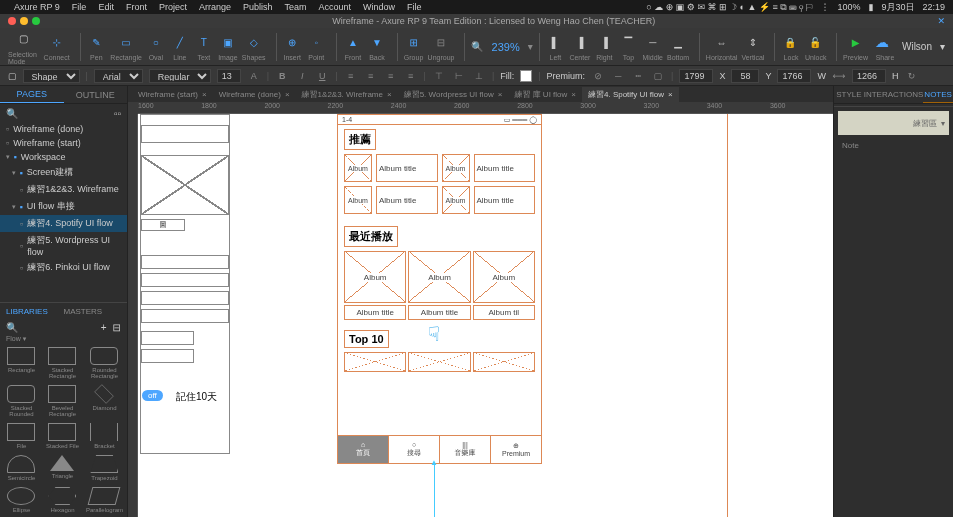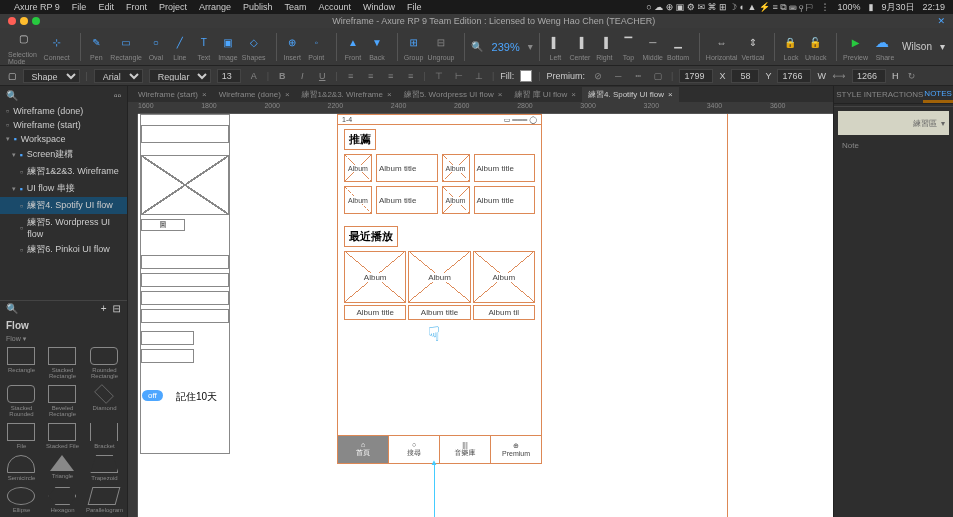--- a/index.html
+++ b/index.html
@@ -80,21 +80,21 @@
 .ab-nav{position:absolute;bottom:0;left:0;right:0;height:28px;display:flex;border-top:1px solid #d85}
 .ab-nav-item{flex:1;border-right:1px solid #d85;display:flex;flex-direction:column;align-items:center;justify-content:center;font-size:7px;color:#444}
 .ab-nav-item.active{background:#888;color:#fff}
 .ab-nav-item:last-child{border-right:none}
 .off-btn{position:absolute;left:4px;top:276px;background:#4da6ff;color:#fff;border-radius:8px;padding:1px 6px;font-size:8px}
 .off-lbl{position:absolute;left:38px;top:276px;font-size:10px;color:#000}
 .guide{position:absolute;top:0;bottom:0;width:1px;background:#d85}
 .rightpanel{width:120px;background:#2e2e2e;border-left:1px solid #222}
 .rtabs{display:flex;height:18px;font-size:8px;border-bottom:1px solid #222}
 .rtab{flex:1;display:flex;align-items:center;justify-content:center;color:#888}
-.rtab.active{color:#4da6ff;border-bottom:3px solid #a16207}
+.rtab.active{color:#4da6ff;border-bottom:1px solid #a16207}
 .rname{padding:4px 6px;font-size:9px;color:#666;font-style:italic}
 .rdivider{height:1px;background:#444;margin:2px 0}
 .note-area{margin:4px;background:#d4d4c4;height:20px;display:flex;align-items:center;justify-content:flex-end;padding:12px 4px;font-size:8px;color:#666}
 .note-field{margin:4px;height:14px;font-size:8px;color:#888;padding:2px 4px}
 .arrow-down{position:absolute;left:296px;top:350px;width:1px;height:70px;background:#4cf}
 .arrow-down::after{content:"▲";position:absolute;top:-6px;left:-4px;color:#4cf;font-size:8px}
 </style>
 </head>
 <body>
 
@@ -300,20 +300,24 @@
   <input style="width: 34px;" value="1766">
   <span>W</span>
   <span class="prop-icon">⟷</span>
   <input style="width: 34px;" value="1266">
   <span>H</span>
   <span class="prop-icon">↻</span>
 </div>
 
 <div class="main">
   <div class="leftpanel">
+    <div class="panel-tabs">
+      <div class="panel-tab active">PAGES</div>
+      <div class="panel-tab">OUTLINE</div>
+    </div>
     <div class="panel-search">
       <span>🔍</span>
       <input style="">
       <span style="margin-left:auto">▫</span>
       <span>▫</span>
     </div>
     <div class="panel-content">
       <div class="tree-item">
           <span class="page">▫</span>
           <span>Wireframe (done)</span>
@@ -348,26 +352,29 @@
       <div class="tree-item l2">
           <span class="page">▫</span>
           <span>練習5. Wordpress UI flow</span>
         </div>
       <div class="tree-item l2">
           <span class="page">▫</span>
           <span>練習6. Pinkoi UI flow</span>
         </div>
     </div>
     <div class="lib-section">
+      <div class="lib-header">
+        <div class="ltab active">LIBRARIES</div>
+        <div class="ltab">MASTERS</div>
+      </div>
       <div style="display:flex;padding:2px 6px">
           <span>🔍</span>
           <span style="margin-left:auto">+</span>
           <span style="margin-left:6px">⊟</span>
         </div>
-      <div class="lib-title">Flow</div>
       <div style="padding:0 6px;font-size:7px;color:#888">Flow ▾</div>
       <div class="lib-grid">
         <div class="lib-cell">
             <div class="lib-shape"></div>
             <div class="lib-label">Rectangle</div>
           </div>
         <div class="lib-cell">
             <div class="lib-shape"></div>
             <div class="lib-label">Stacked Rectangle</div>
           </div>
@@ -521,20 +528,28 @@
                 <span>Album</span>
               </div>
             <div class="ab-big">
                 <span>Album</span>
               </div>
           </div>
           <div class="ab-big-row">
             <div class="ab-big-lbl">Album title</div>
             <div class="ab-big-lbl">Album title</div>
             <div class="ab-big-lbl">Album til</div>
+          </div>
+        </div>
+        <div class="ab-sec">
+          <div class="ab-title">Top 10</div>
+          <div class="ab-big-row">
+            <div class="ab-big" style="height:20px"></div>
+            <div class="ab-big" style="height:20px"></div>
+            <div class="ab-big" style="height:20px"></div>
           </div>
         </div>
         <div class="ab-nav">
           <div class="ab-nav-item active">
               <span>⌂</span>
               <span>首頁</span>
             </div>
           <div class="ab-nav-item">
               <span>○</span>
               <span>搜尋</span>

